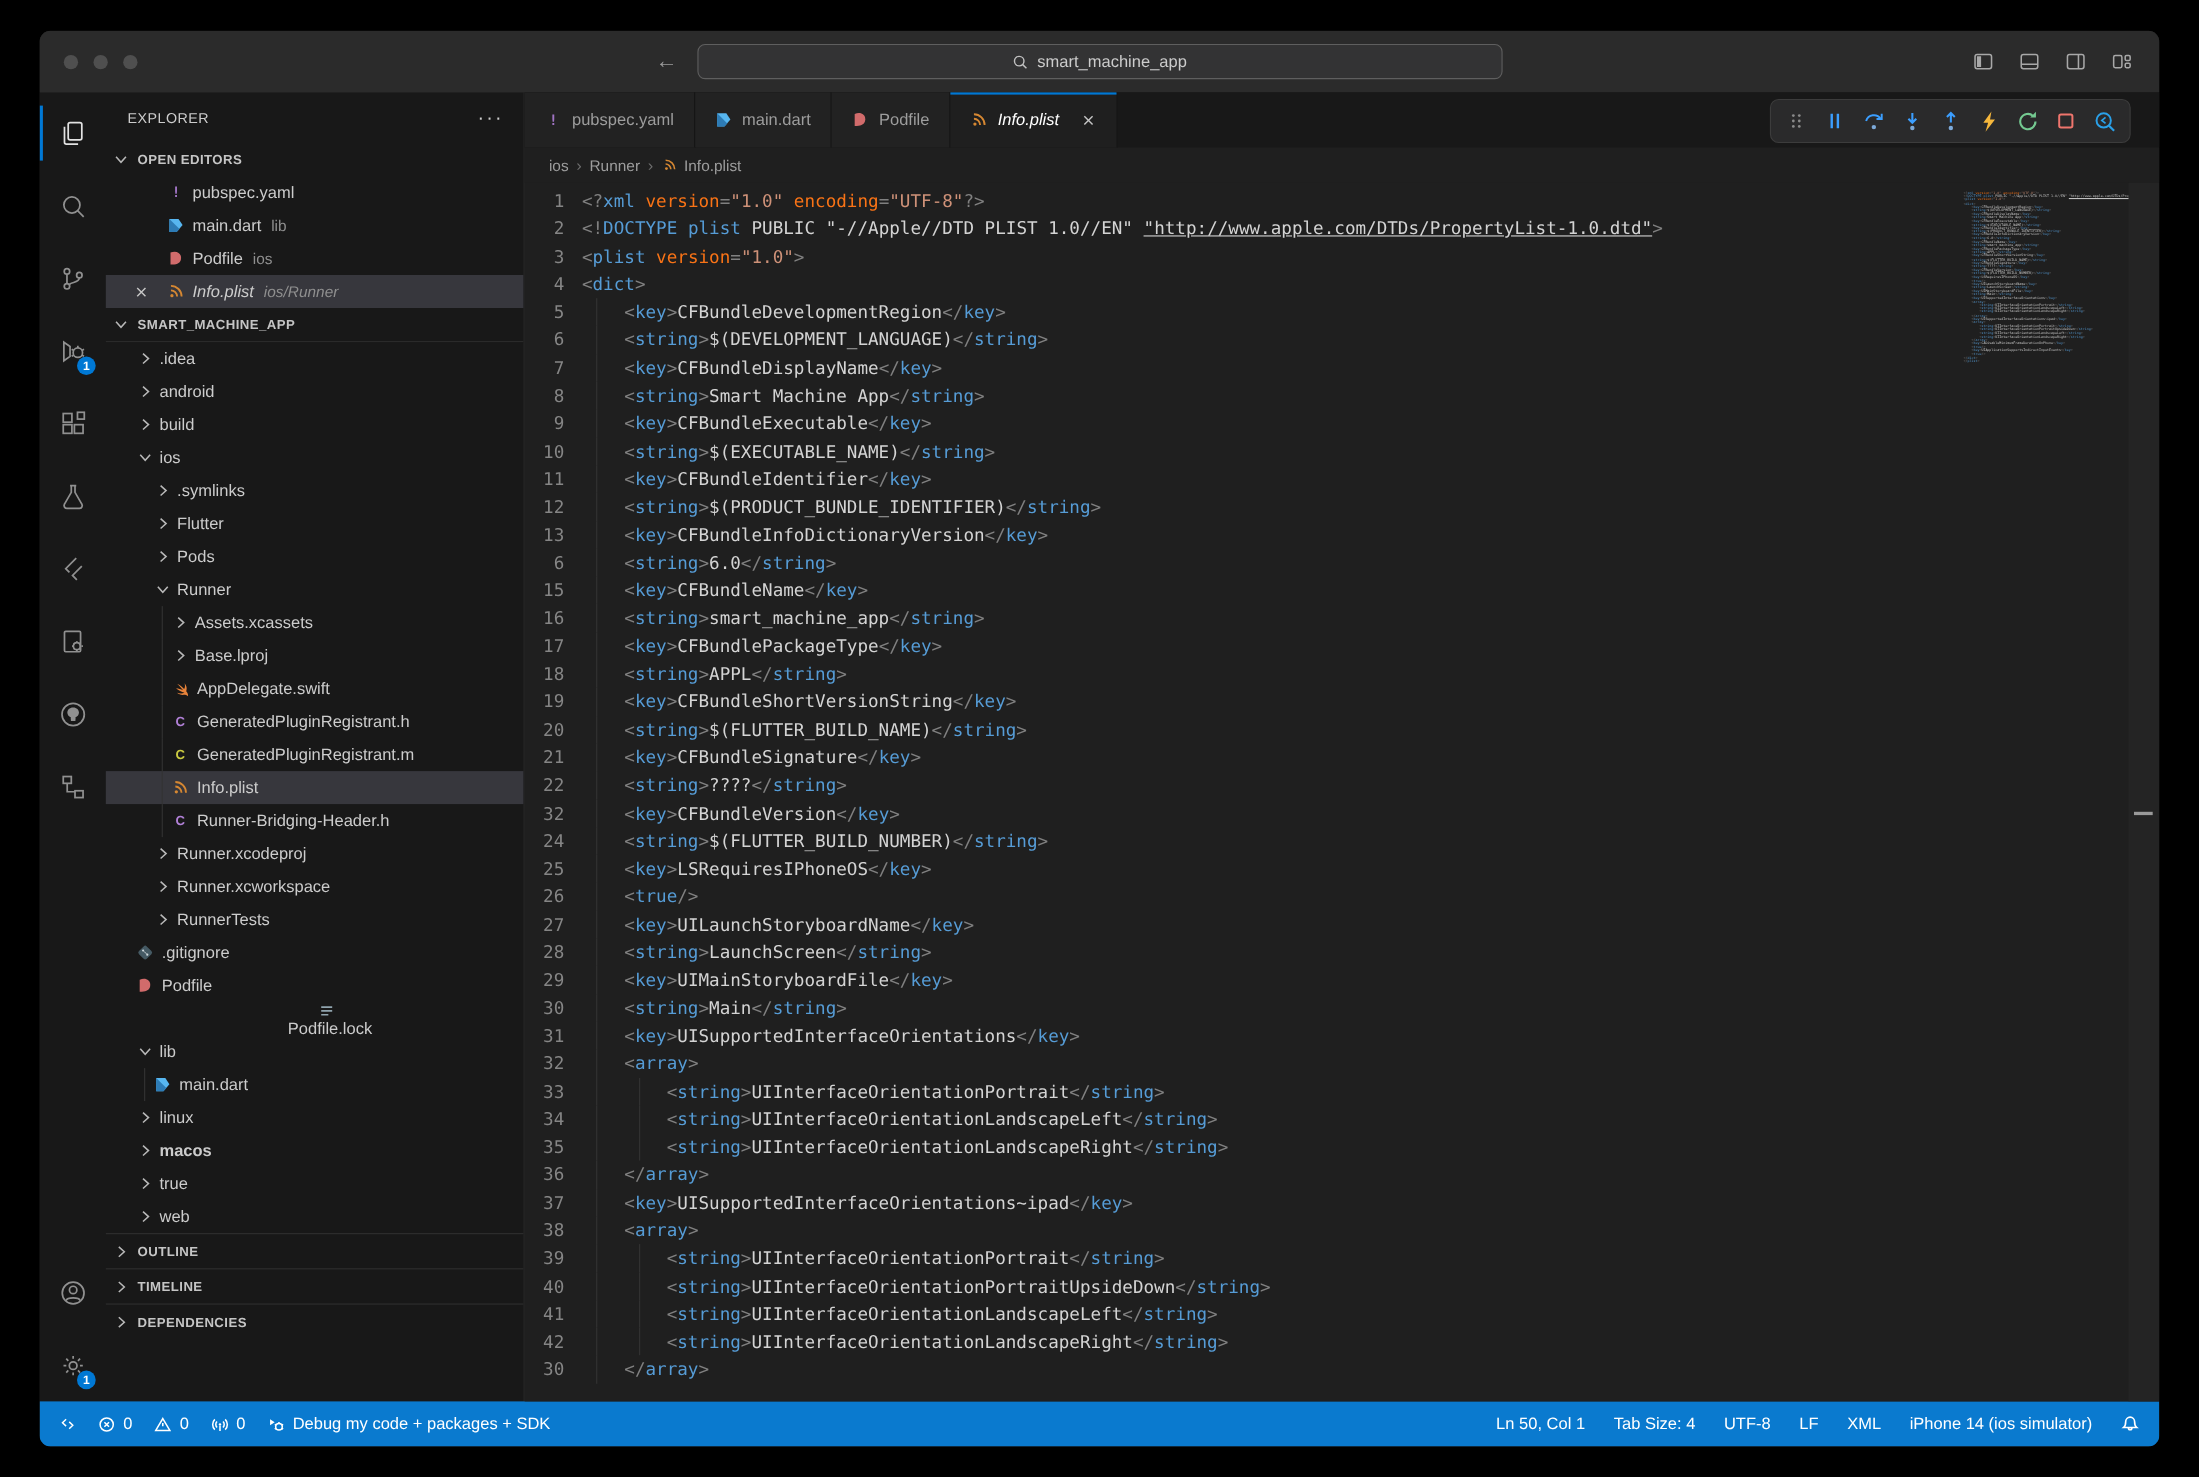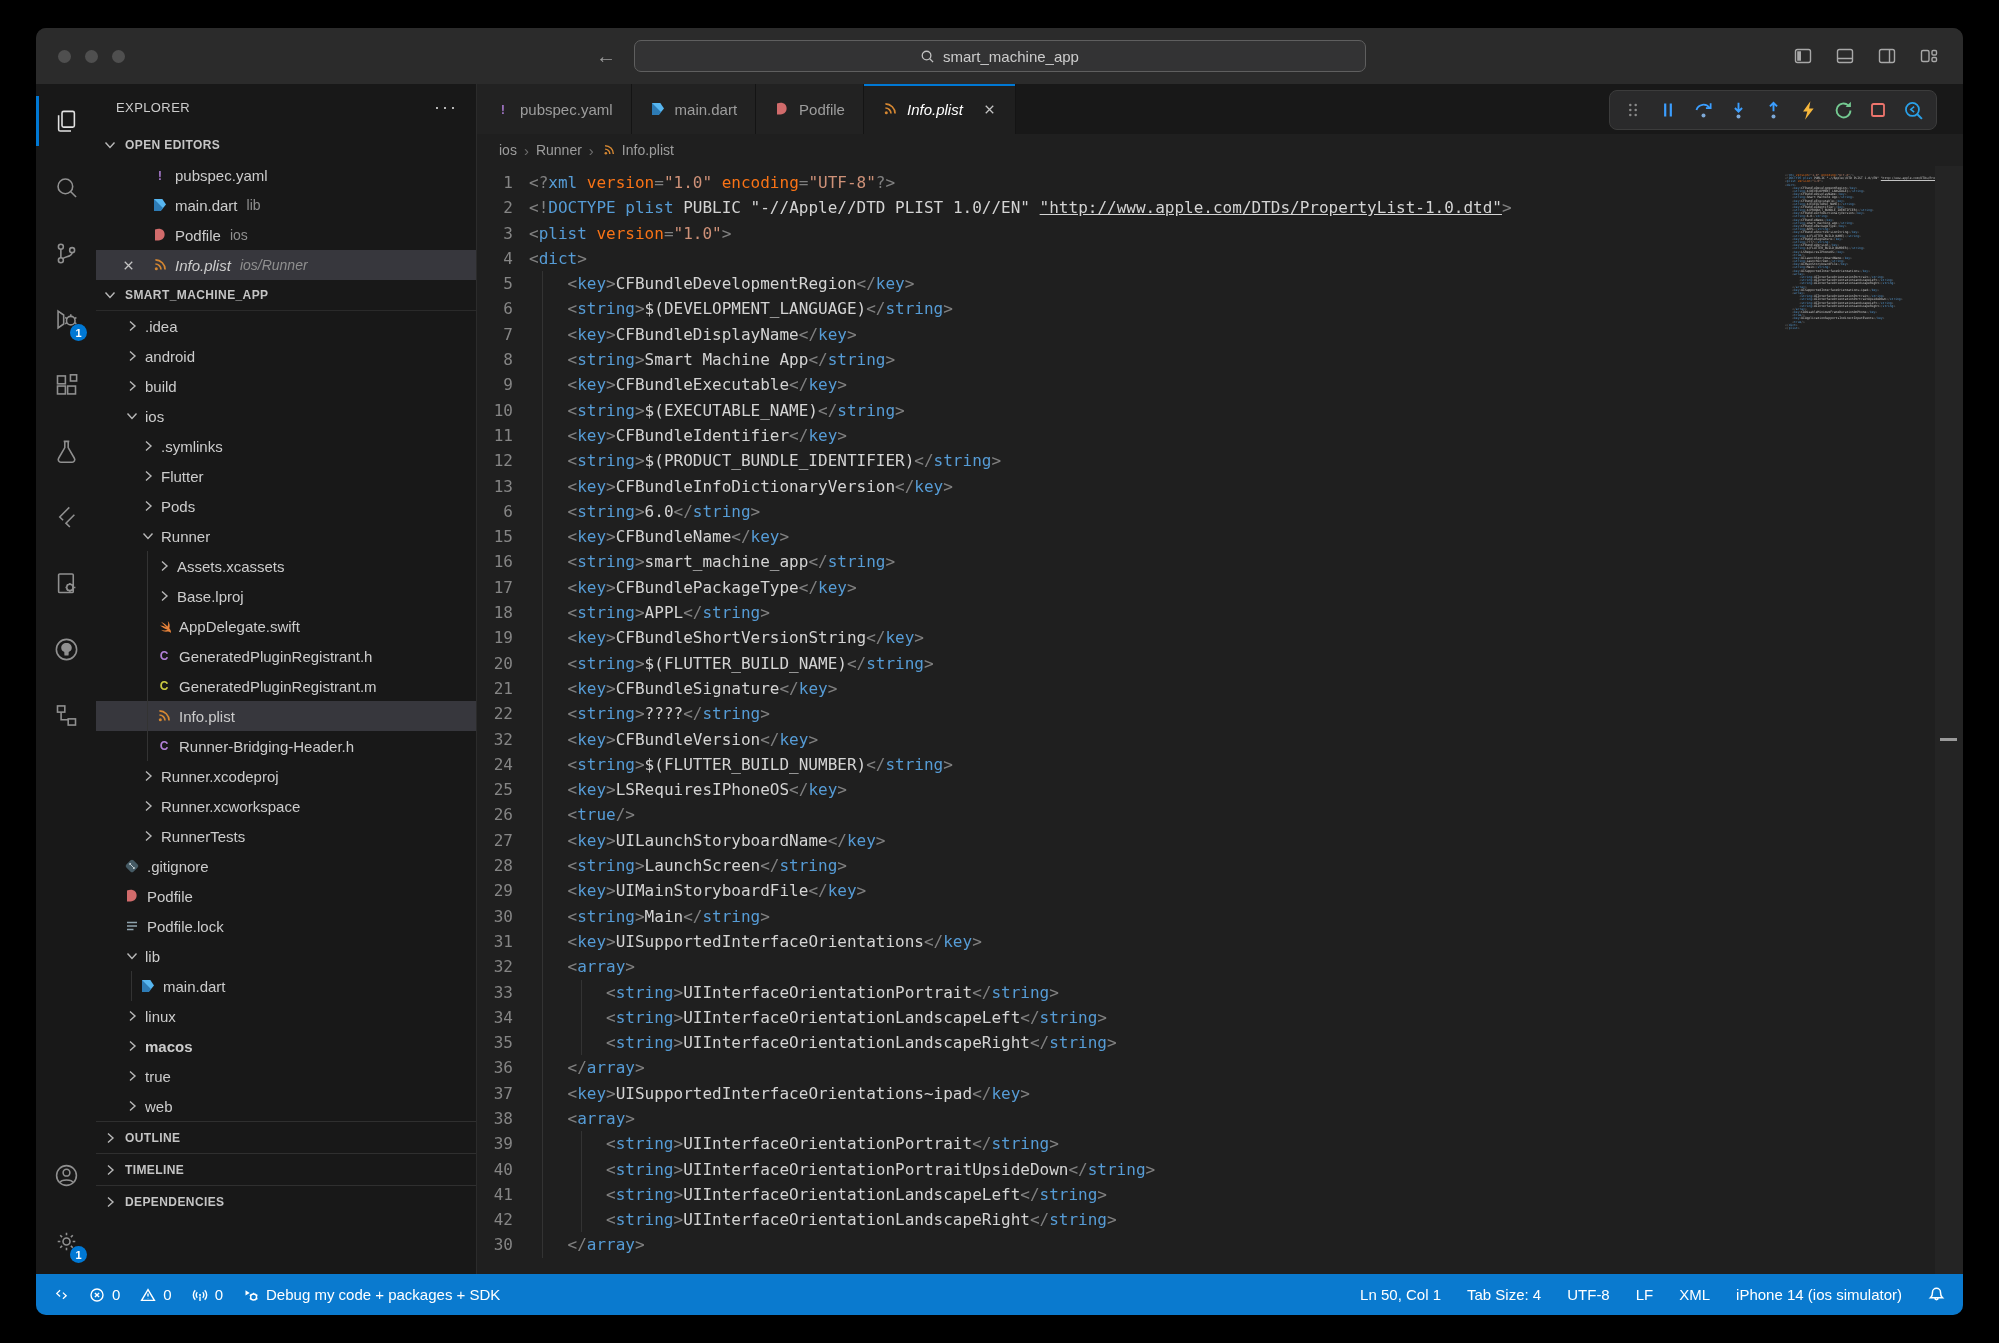--- a/index.html
+++ b/index.html
@@ -483,21 +483,21 @@
             <span class="rlabel">.gitignore</span>
           </div>
           <div class="row" style="padding-left: 28px;">
             <span class="ficon">
               <svg width="16" height="16" viewBox="0 0 16 16">
                 <path fill="#d16b6b" d="M3 2.6c5-2.1 9.6 0 9.6 4.9 0 4.4-3.5 6-7.6 6H3z"></path>
               </svg>
             </span>
             <span class="rlabel">Podfile</span>
           </div>
-          <div class="row" style="padding-left: 28px;">
+          <div class="row" style="padding-left: 28px; flex-direction: column;">
             <span class="ficon">
               <svg width="16" height="16" viewBox="0 0 16 16">
                 <g stroke="#90a4ae" stroke-width="1.5">
                   <path d="M3 4.5h10M3 8h10M3 11.5h6.5"></path>
                 </g>
               </svg>
             </span>
             <span class="rlabel">Podfile.lock</span>
           </div>
           <div class="row" style="padding-left: 28px;">

